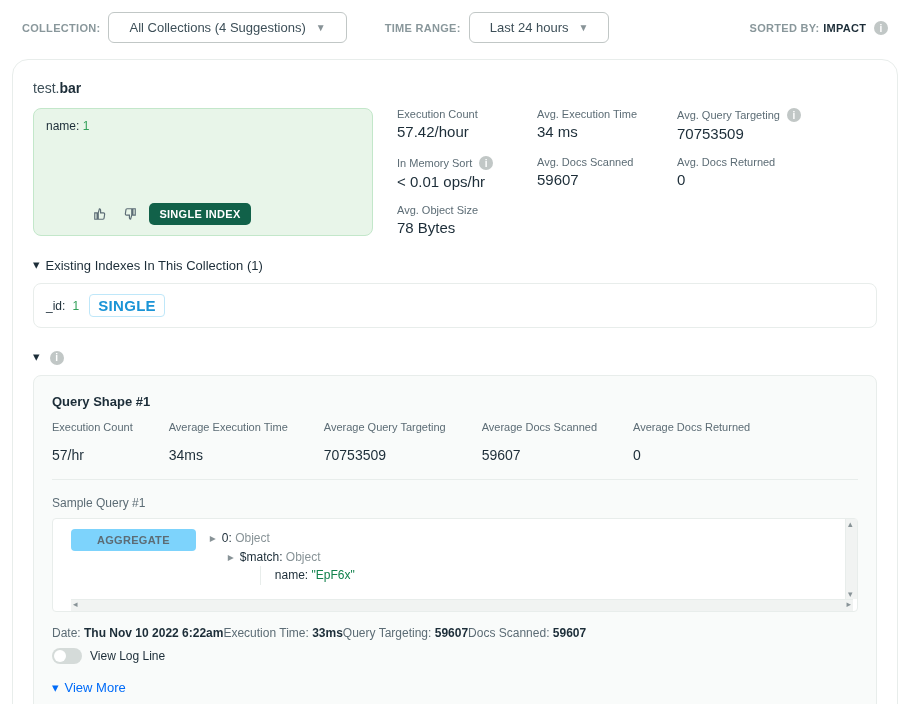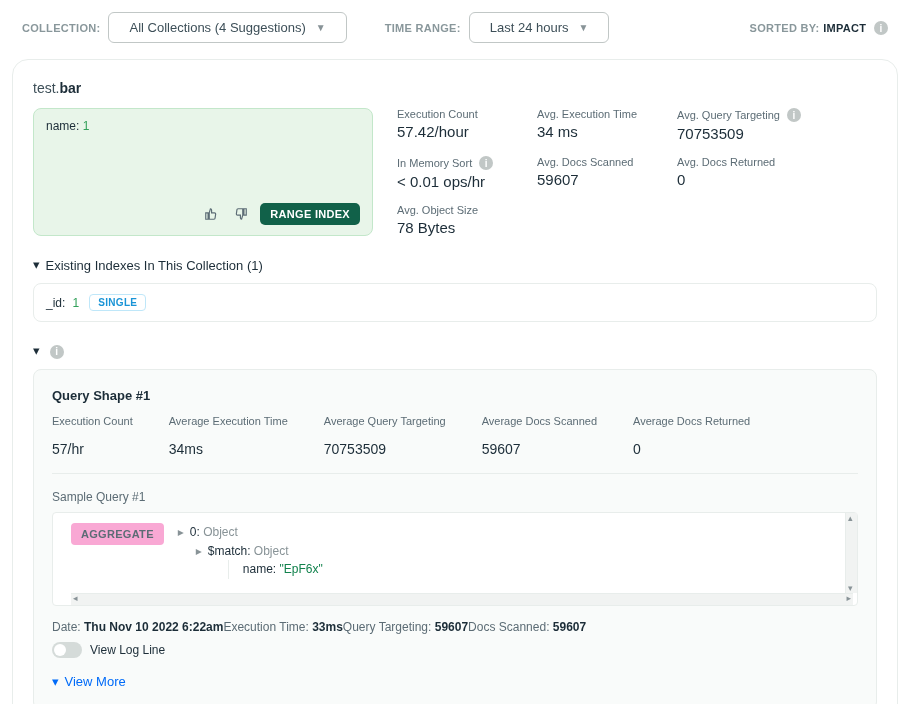--- a/index.html
+++ b/index.html
@@ -23,50 +23,50 @@
   .chev{font-size:10px;color:#889397;}
   .spacer{margin-left:30px;}
   .push{margin-left:auto;}
   .sortval{color:var(--text-dark);font-weight:700;}
   .info-icon{display:inline-flex;align-items:center;justify-content:center;width:14px;height:14px;border-radius:50%;background:#c1c7c6;color:#fff;font-size:10px;font-weight:700;margin-left:4px;}
   .card{border:1px solid var(--border);border-radius:16px;padding:20px 20px 26px 20px;}
   .ns{font-size:14px;margin-bottom:12px;}
   .ns .db{color:var(--text);}
   .ns .coll{font-weight:700;color:var(--text-dark);}
   .row-top{display:flex;gap:24px;align-items:stretch;}
-  .idx-box{width:340px;min-height:90px;border:1px solid #c3e7ca;background:#e8f5e9;border-radius:8px;padding:10px 12px;display:flex;flex-direction:column;}
+  .idx-box{width:340px;min-height:90px;border:1px solid #c3e7ca;background:#e8f5e9;border-radius:8px;padding:10px 12px;display:flex;flex-direction:row;}
   .idx-spec{font-family:"SFMono-Regular",Menlo,Consolas,monospace;font-size:12px;color:var(--text-dark);}
   .idx-spec .v{color:#33a15a;}
   .idx-actions{margin-top:auto;display:flex;align-items:center;justify-content:flex-end;gap:8px;}
   .thumb-btn{width:22px;height:22px;display:inline-flex;align-items:center;justify-content:center;color:#5c6c75;cursor:pointer;border-radius:4px;}
   .thumb-btn svg{width:14px;height:14px;}
   .btn-create{background:var(--green-dark);color:#fff;border:none;border-radius:5px;padding:5px 10px;font-size:11px;font-weight:700;letter-spacing:.3px;cursor:pointer;}
   .q-improved{flex:1;}
   .q-header{font-size:10px;font-weight:700;letter-spacing:.3px;color:var(--text-dark);margin-bottom:10px;}
   .metrics{display:flex;flex-wrap:wrap;column-gap:30px;row-gap:14px;}
   .metric{min-width:110px;}
   .m-label{font-size:11px;color:var(--text-light);display:flex;align-items:center;gap:3px;}
   .m-value{font-size:15px;color:var(--text-dark);margin-top:3px;}
   .sect{margin-top:22px;}
   .sect-head{display:flex;align-items:center;gap:6px;font-size:13px;color:var(--text-dark);cursor:pointer;margin-bottom:10px;}
   .tw{display:inline-block;transform:translateY(-1px);}
   .sect-body-exist{border:1px solid var(--border);border-radius:8px;padding:10px 12px;background:#fff;display:flex;align-items:center;gap:10px;}
   .mono{font-family:"SFMono-Regular",Menlo,Consolas,monospace;font-size:12px;}
   .idx-num{color:#33a15a;}
-  .badge{border:1px solid #bfe7f9;color:#1a94d6;background:#fff;border-radius:4px;padding:2px 8px;font-size:10px;font-weight:700;letter-spacing:.3px;cursor:default;}
+  .badge{border:1px solid #bfe7f9;color:#1a94d6;background:#fff;border-radius:4px;padding:2px 8px;font-size:15px;font-weight:700;letter-spacing:.3px;cursor:default;}
   .sect-body-shape{border:1px solid var(--border);border-radius:8px;padding:18px 18px 20px 18px;background:var(--bg-box);}
   .shape-title{font-weight:700;font-size:13px;margin-bottom:12px;color:var(--text-dark);}
   .shape-metrics{display:flex;gap:36px;flex-wrap:wrap;}
   .sm-label{font-size:11px;color:var(--text-light);}
   .sm-value{font-size:14px;font-weight:400;color:var(--text-dark);margin-top:14px;}
   hr.thin{border:none;border-top:1px solid var(--border);margin:16px 0;}
   .sample-label{font-size:12px;color:var(--text-light);margin-bottom:8px;}
   .query-block{background:#fff;border:1px solid var(--border);border-radius:4px;padding:10px 4px 0 18px;position:relative;}
   .qb-inner{display:flex;align-items:flex-start;gap:14px;padding-bottom:10px;}
-  .pill{background:#f9a8d4;color:#5c6c75;font-size:11px;font-weight:700;letter-spacing:.3px;padding:5px 10px;border-radius:4px;}
+  .pill{background:#7dd3fc;color:#5c6c75;font-size:11px;font-weight:700;letter-spacing:.3px;padding:5px 26px;border-radius:4px;}
   .tree{font-family:"SFMono-Regular",Menlo,Consolas,monospace;font-size:12px;color:var(--text-dark);line-height:1.55;}
   .tree .caret{color:#889397;margin-right:6px;display:inline-block;}
   .tree .k{color:var(--text-dark);}
   .tree .t{color:#889397;}
   .tree .s{color:#12824d;}
   .tree .l1{padding-left:18px;}
   .tree .l2{padding-left:46px;}
   .vbar{border-left:1px solid var(--border);margin-left:4px;padding-left:14px;display:inline-block;}
   .hscroll{height:12px;background:#f1f3f2;margin-top:4px;position:relative;border-top:1px solid var(--border);}
   .hscroll::before,.hscroll::after{content:"";position:absolute;top:1px;width:8px;height:10px;color:#889397;font-size:9px;}
@@ -120,21 +120,21 @@
         <span class="thumb-btn">
           <svg viewBox="0 0 24 24" fill="none" stroke="currentColor" stroke-width="2">
               <path d="M7 10v11H3V10h4zm3 11h7a2 2 0 0 0 2-2l1-7a2 2 0 0 0-2-2h-5V5a2 2 0 0 0-2-2l-2 7v11z"></path>
             </svg>
         </span>
         <span class="thumb-btn">
           <svg viewBox="0 0 24 24" fill="none" stroke="currentColor" stroke-width="2">
               <path d="M17 14V3h4v11h-4zm-3-11H7a2 2 0 0 0-2 2l-1 7a2 2 0 0 0 2 2h5v5a2 2 0 0 0 2 2l2-7V3z"></path>
             </svg>
         </span>
-        <button class="btn-create">RANGE INDEX</button>
+        <button class="btn-create">SINGLE INDEX</button>
       </div>
     </div>
 
     <div class="q-improved">
       <div class="metrics">
         <div class="metric">
           <div class="m-label">Execution Count</div>
           <div class="m-value">57.42/hour</div>
         </div>
         <div class="metric">

